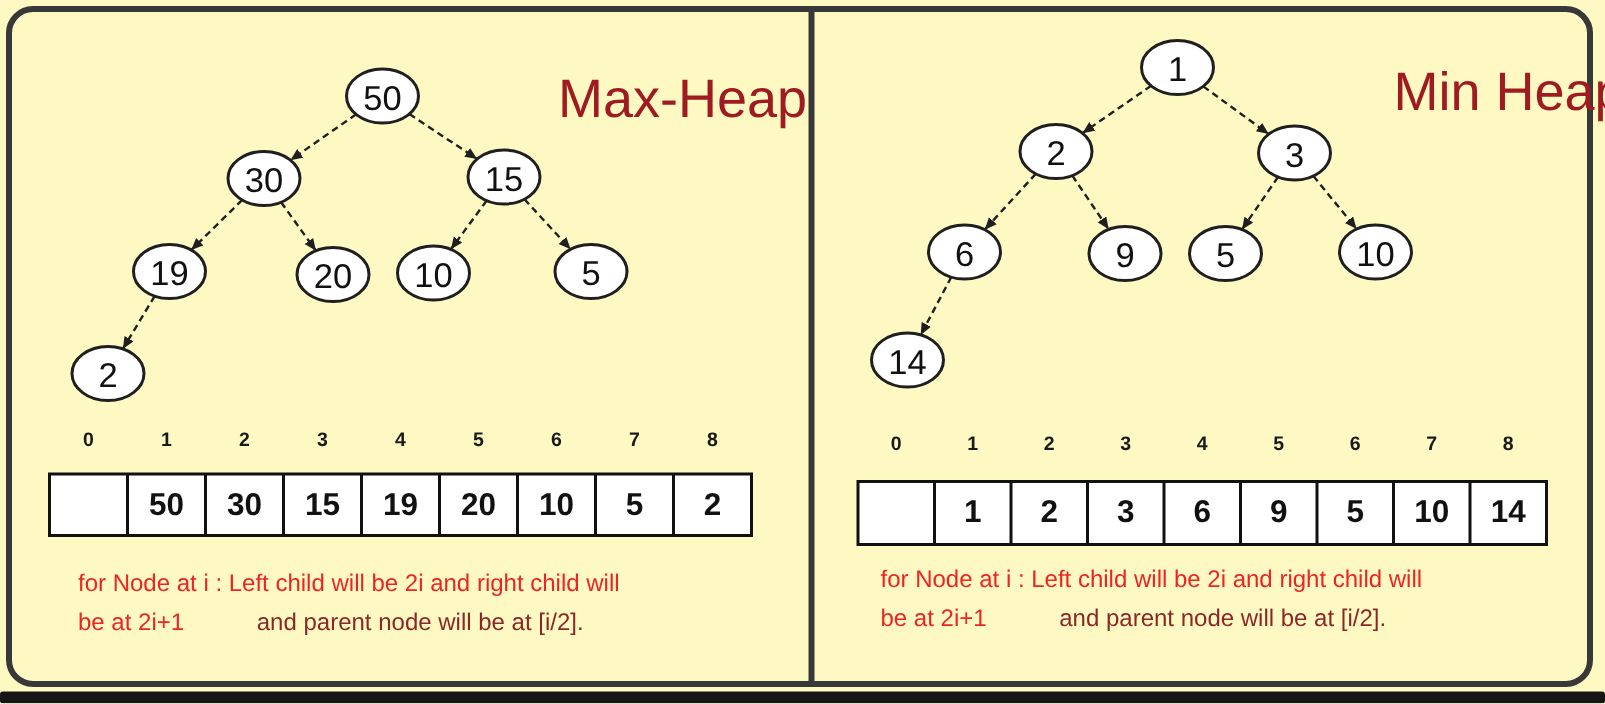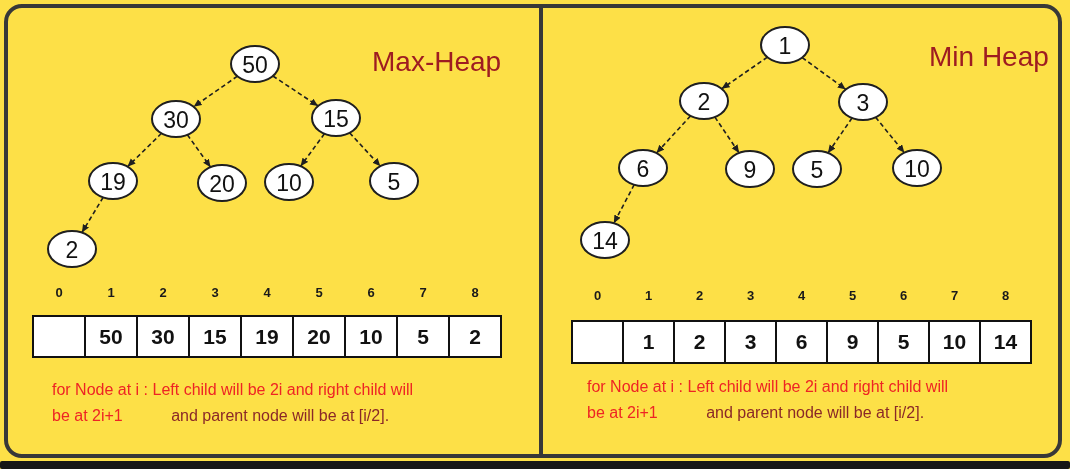--- a/index.html
+++ b/index.html
@@ -1,38 +1,38 @@
 <!DOCTYPE html>
 <html style="--frame: #383838; --bottom: #161616; --title-red: #9e1c21; --cap-red: #ee2424; --cap-dark: #8a2828;"><head>
 <meta charset="utf-8">
 <style>
   html,body{margin:0;padding:0;background:#fff;}
   .stage{
-    position:relative;width:1070px;height:469px;background:#fde047;
+    position:relative;width:1070px;height:469px;background:#fef9c3;
     font-family:"Liberation Sans",sans-serif;overflow:hidden;
   }
   .frame{
     position:absolute;left:4px;top:4px;width:1058px;height:454px;
     border:4px solid var(--frame,#383838);border-radius:18px;box-sizing:border-box;
     background:transparent;
   }
   .divider{
     position:absolute;left:539px;top:6px;width:4px;height:452px;
     background:var(--frame,#383838);
   }
   .bottom-bar{
     position:absolute;left:0;top:461px;width:1070px;height:8px;
     background:var(--bottom,#161616);border-radius:2px;
   }
   .panel{position:absolute;top:0;height:469px;}
   .panel-left{left:0;width:541px;}
   .panel-right{left:541px;width:529px;}
   .tree{position:absolute;left:0;top:0;}
   .title{
-    position:absolute;margin:0;font-size:28px;font-weight:400;line-height:1;
+    position:absolute;margin:0;font-size:36px;font-weight:400;line-height:1;
     color:var(--title-red,#9e1c21);letter-spacing:0px;white-space:nowrap;
   }
   .panel-left  .title{left:372px;top:48px;}
   .panel-right .title{left:388px;top:43px;}
   .array{position:absolute;}
   .panel-left  .array{left:32px;top:285px;}
   .panel-right .array{left:30px;top:288px;}
   .idx-row{
     display:grid;grid-template-columns:repeat(9,50px);gap:2px;padding:0 2px;
     font-size:13px;font-weight:600;color:#1a1a1a;text-align:center;line-height:16px;

